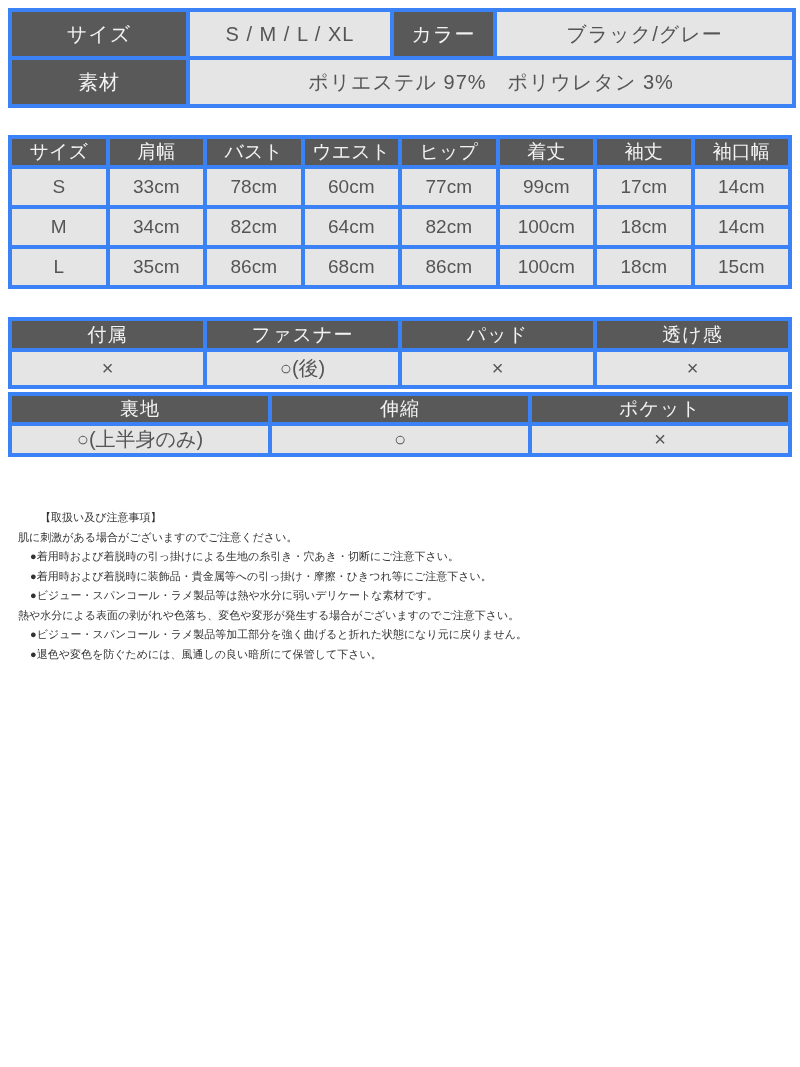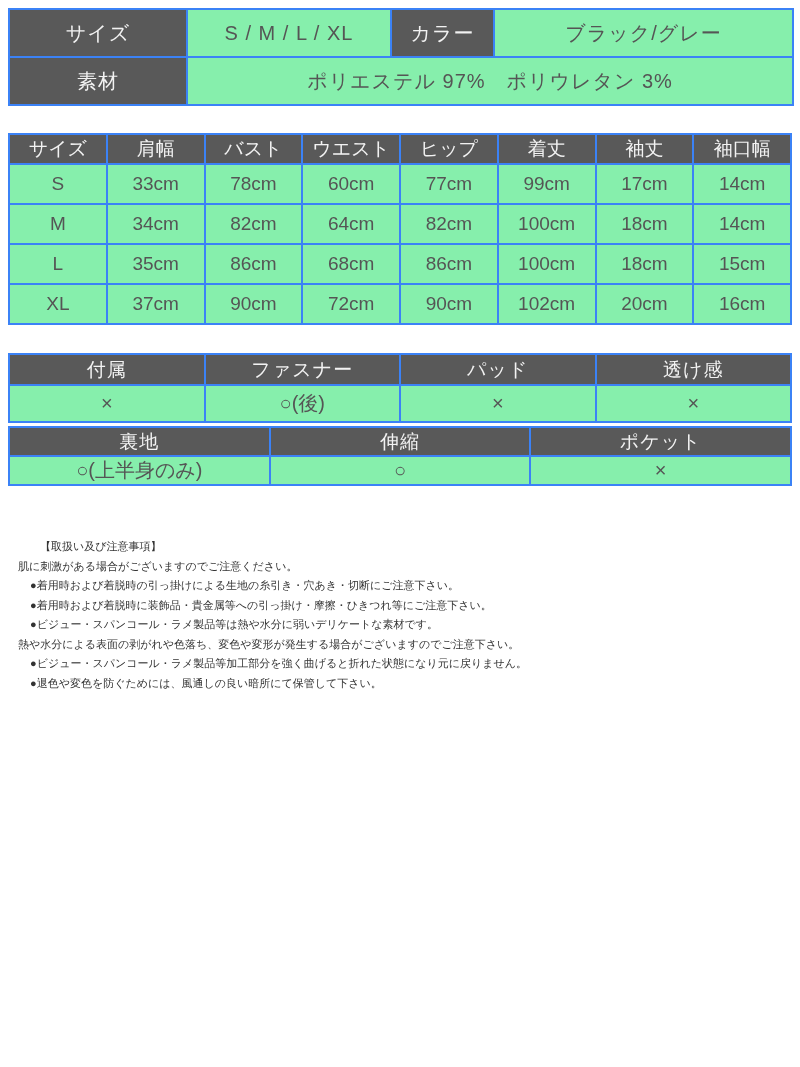--- a/index.html
+++ b/index.html
@@ -14,34 +14,34 @@
   .wrap {
     padding: 8px;
     width: 784px;
   }
   table {
     border-collapse: collapse;
     table-layout: fixed;
     width: 784px;
   }
   th, td {
-    border: 2px solid #3b82f6;
+    border: 4px solid #3b82f6;
     text-align: center;
     vertical-align: middle;
     padding: 0;
     overflow: hidden;
     white-space: nowrap;
   }
   th {
     background: #595959;
     color: #f2f2f2;
     font-weight: normal;
   }
   td {
-    background: #86efac;
+    background: #e5e5e5;
     color: #555555;
   }
 
   
   #spec-table tr { height: 48px; }
   #spec-table th, #spec-table td { font-size: 20px; letter-spacing: 1px; }
 
   
   #size-table { margin-top: 27px; }
   #size-table thead tr { height: 30px; }
@@ -134,30 +134,20 @@
       <tr>
         <td>L</td>
         <td>35cm</td>
         <td>86cm</td>
         <td>68cm</td>
         <td>86cm</td>
         <td>100cm</td>
         <td>18cm</td>
         <td>15cm</td>
       </tr>
-      <tr>
-        <td>XL</td>
-        <td>37cm</td>
-        <td>90cm</td>
-        <td>72cm</td>
-        <td>90cm</td>
-        <td>102cm</td>
-        <td>20cm</td>
-        <td>16cm</td>
-      </tr>
     </tbody>
   </table>
 
   <table id="feat1">
     <thead>
       <tr>
         <th>付属</th>
         <th>ファスナー</th>
         <th>パッド</th>
         <th>透け感</th>

